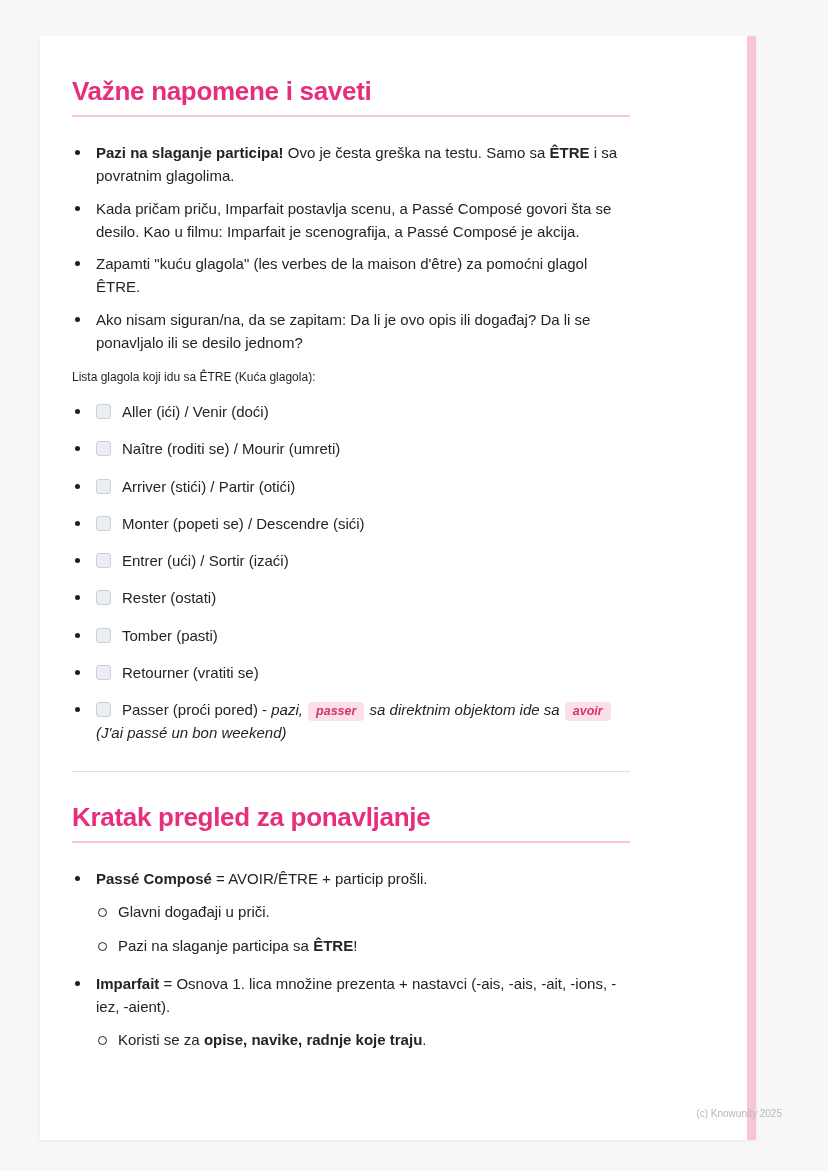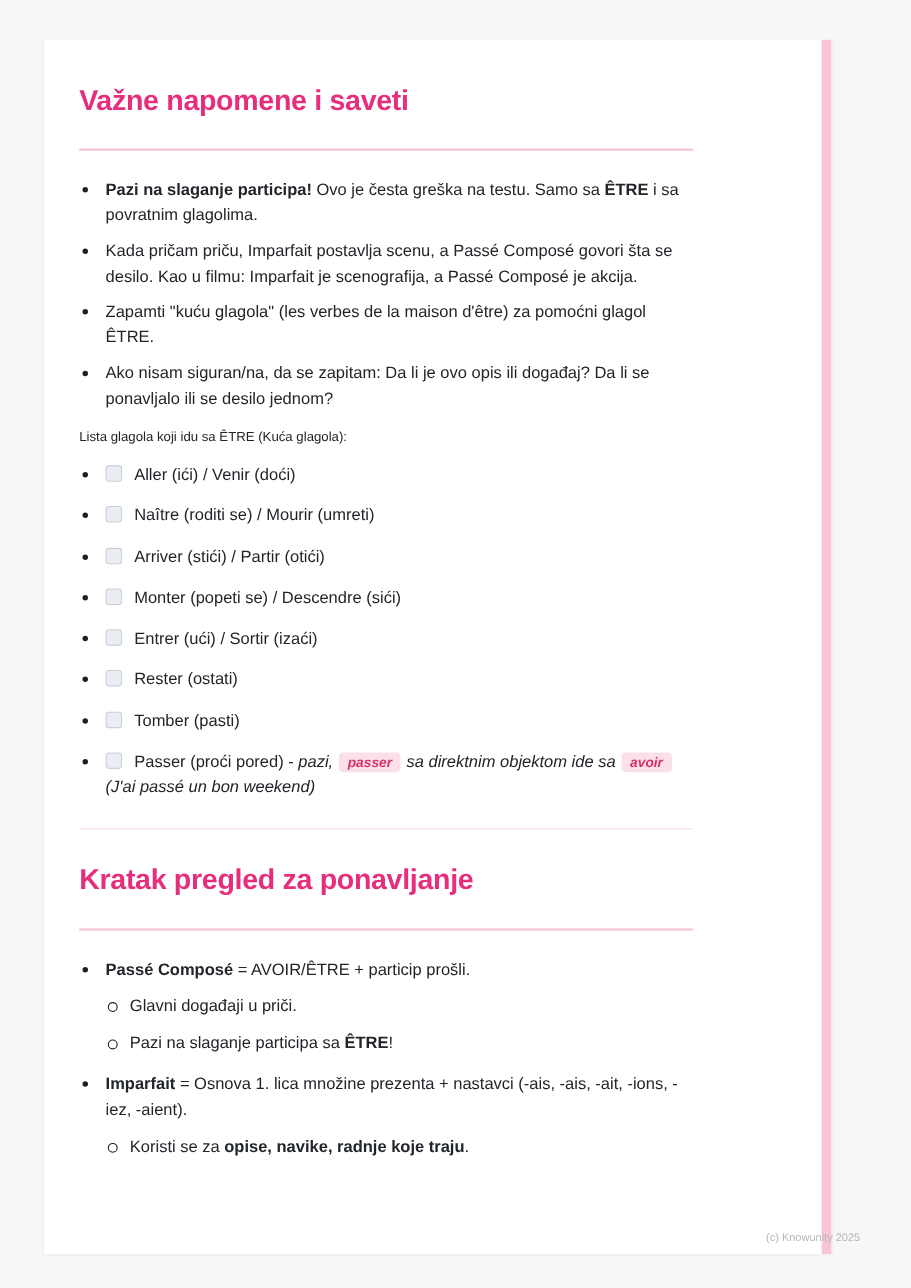--- a/index.html
+++ b/index.html
@@ -22,21 +22,21 @@
     position:absolute; top:0; right:0;
     width:9px; height:100%;
     background:var(--stripe, #f8c4d7);
   }
   .content { padding:40px 126px 0 32px; }
 
   .section-title {
     font-size:26px; line-height:1.2; font-weight:800;
     color:var(--accent, #e62e7c);
     letter-spacing:-0.3px;
-    padding-bottom:28px;
+    padding-bottom:8px;
     border-bottom:2px solid var(--divider, #f6c3d9);
     margin:0 0 24px 0;
   }
   ul { list-style:none; }
   .notes > li, .checklist > li, .review > li {
     position:relative; padding-left:24px;
     font-size:15px; line-height:1.55;
   }
   .notes > li { margin-bottom:9px; }
   .checklist > li { margin-bottom:14px; }
@@ -72,21 +72,21 @@
   .sub > li {
     position:relative; padding-left:22px; margin-bottom:11px;
     font-size:15px; line-height:1.55;
   }
   .sub > li::before {
     content:""; position:absolute; left:2px; top:8px;
     width:7px; height:7px; border:1.4px solid #1c1f23;
     border-radius:50%; background:transparent;
   }
   .watermark {
-    position:absolute; right:46px; bottom:40px;
+    position:absolute; right:46px; bottom:52px;
     font-size:10px; color:#b6b6b8; z-index:3;
   }
 </style>
 </head>
 <body>
 
 <div class="page">
   <div class="stripe"></div>
   <div class="content">
 
@@ -102,20 +102,21 @@
     <p class="subheading">Lista glagola koji idu sa ÊTRE (Kuća glagola):</p>
 
     <ul class="checklist">
       <li><span class="checkbox"></span><span>Aller (ići) / Venir (doći)</span></li>
       <li><span class="checkbox"></span><span>Naître (roditi se) / Mourir (umreti)</span></li>
       <li><span class="checkbox"></span><span>Arriver (stići) / Partir (otići)</span></li>
       <li><span class="checkbox"></span><span>Monter (popeti se) / Descendre (sići)</span></li>
       <li><span class="checkbox"></span><span>Entrer (ući) / Sortir (izaći)</span></li>
       <li><span class="checkbox"></span><span>Rester (ostati)</span></li>
       <li><span class="checkbox"></span><span>Tomber (pasti)</span></li>
+      <li><span class="checkbox"></span><span>Retourner (vratiti se)</span></li>
       <li><span class="checkbox"></span><span><span>Passer (proći pored) - </span><em>pazi, </em><code class="chip">passer</code><em> sa direktnim objektom ide sa </em><code class="chip">avoir</code><em> (J'ai passé un bon weekend)</em></span></li>
     </ul>
 
     <hr class="hr">
 
     <h2 class="section-title">Kratak pregled za ponavljanje</h2>
 
     <ul class="review">
       <li><strong>Passé Composé</strong><span> = AVOIR/ÊTRE + particip prošli.</span>
         <ul class="sub">

